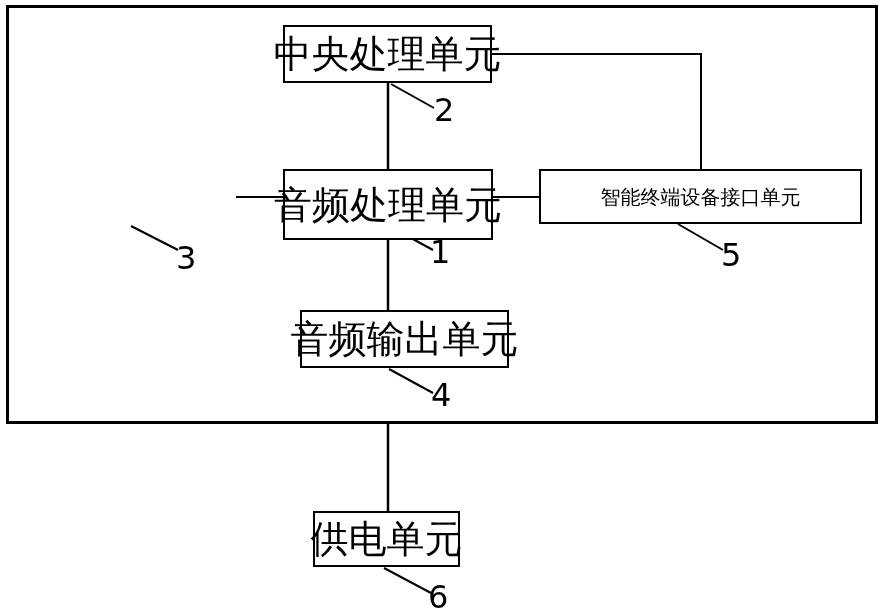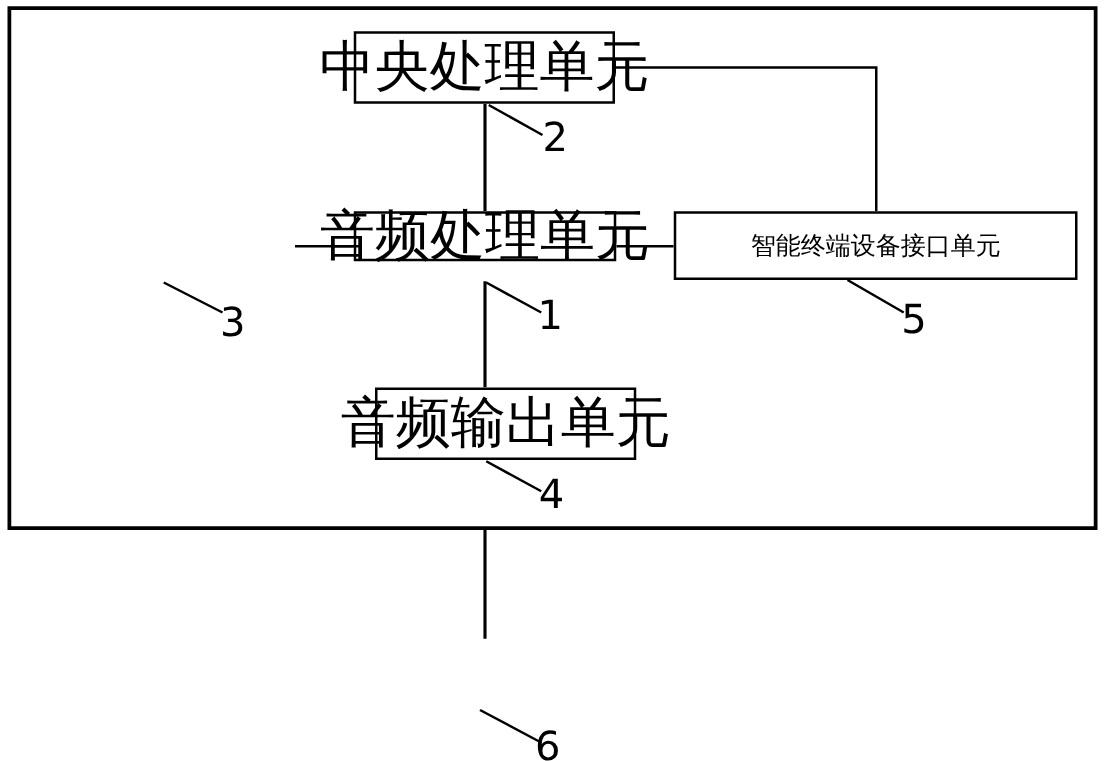--- a/index.html
+++ b/index.html
@@ -10,26 +10,26 @@
     font-family:"Liberation Serif","DejaVu Serif",serif;
     color:#000000;
   }
   .outer-frame {
     position:absolute; left:6px; top:5px; width:872px; height:419px;
     border:3px solid #000000;
   }
   .box {
     position:absolute; border:2px solid #000000; background:#ffffff;
     display:flex; align-items:center; justify-content:center;
-    white-space:nowrap; font-size:44px; line-height:1;
+    white-space:nowrap; font-size:38px; line-height:1;
   }
   .box span { letter-spacing:0px; }
   #box-cpu        { left:283px; top:25px;  width:209px; height:58px; }
   #box-input      { left:27px;  top:170px; width:209px; height:55px; }
-  #box-proc       { left:283px; top:169px; width:210px; height:40px; }
+  #box-proc       { left:283px; top:169px; width:210px; height:71px; }
   #box-term       { left:539px; top:169px; width:323px; height:55px; font-size:20px; }
   #box-out        { left:300px; top:310px; width:209px; height:58px; }
   #box-power      { left:313px; top:511px; width:147px; height:56px; }
   .ref {
     position:absolute; font-family:"DejaVu Sans","Liberation Sans",sans-serif;
     font-size:32px; line-height:1; color:#000000;
   }
   #ref-1 { left:430px; top:236px; }
   #ref-2 { left:434px; top:94px;  }
   #ref-3 { left:176px; top:242px; }
@@ -71,20 +71,23 @@
   </div>
 
   <div class="box" id="box-term">
     <span>智能终端设备接口单元</span>
   </div>
 
   <div class="box" id="box-out">
     <span>音频输出单元</span>
   </div>
 
+  <div class="box" id="box-power">
+    <span>供电单元</span>
+  </div>
 
   <div class="ref" id="ref-2">2</div>
   <div class="ref" id="ref-3">3</div>
   <div class="ref" id="ref-1">1</div>
   <div class="ref" id="ref-5">5</div>
   <div class="ref" id="ref-4">4</div>
   <div class="ref" id="ref-6">6</div>
 
 </div>
 

